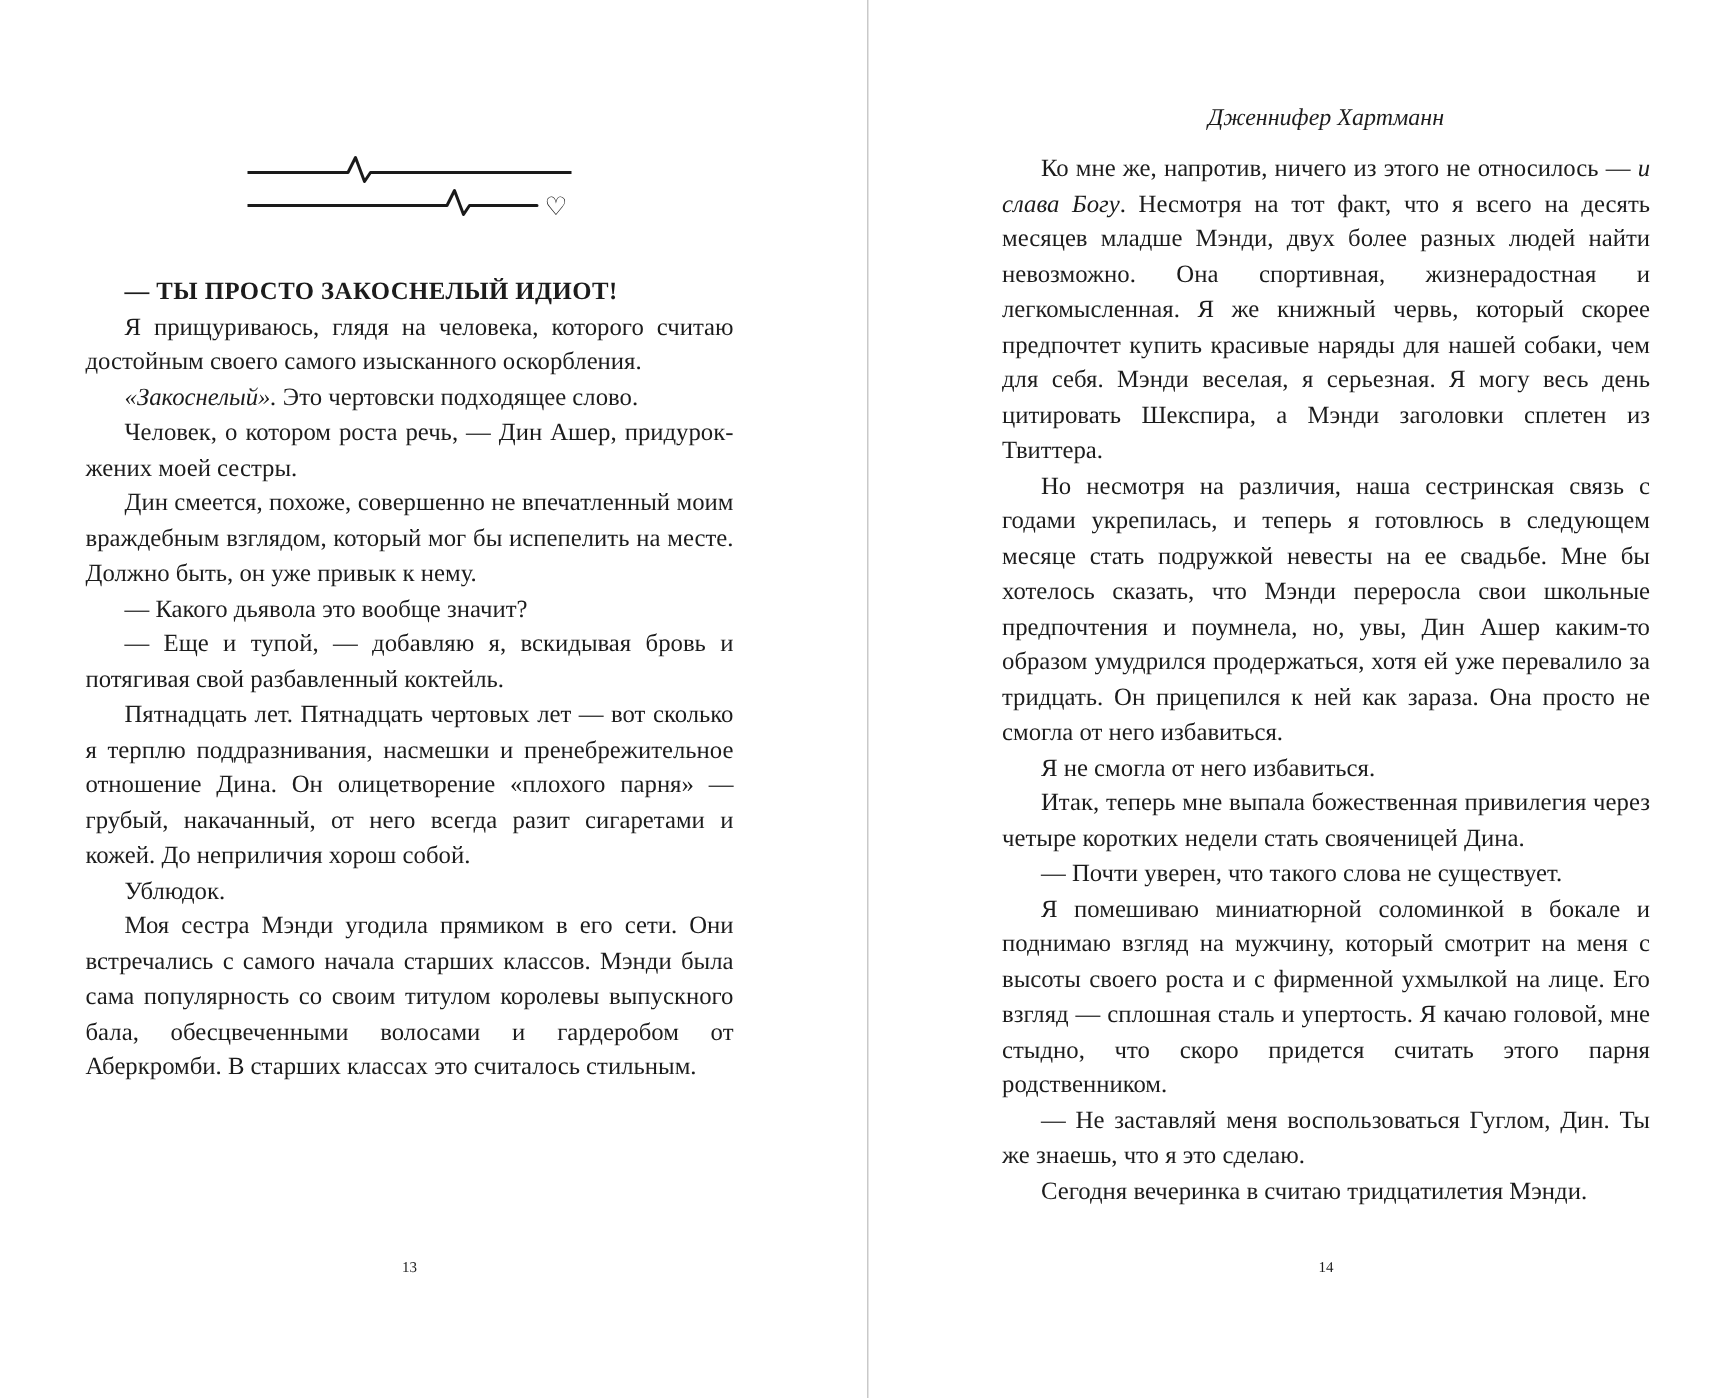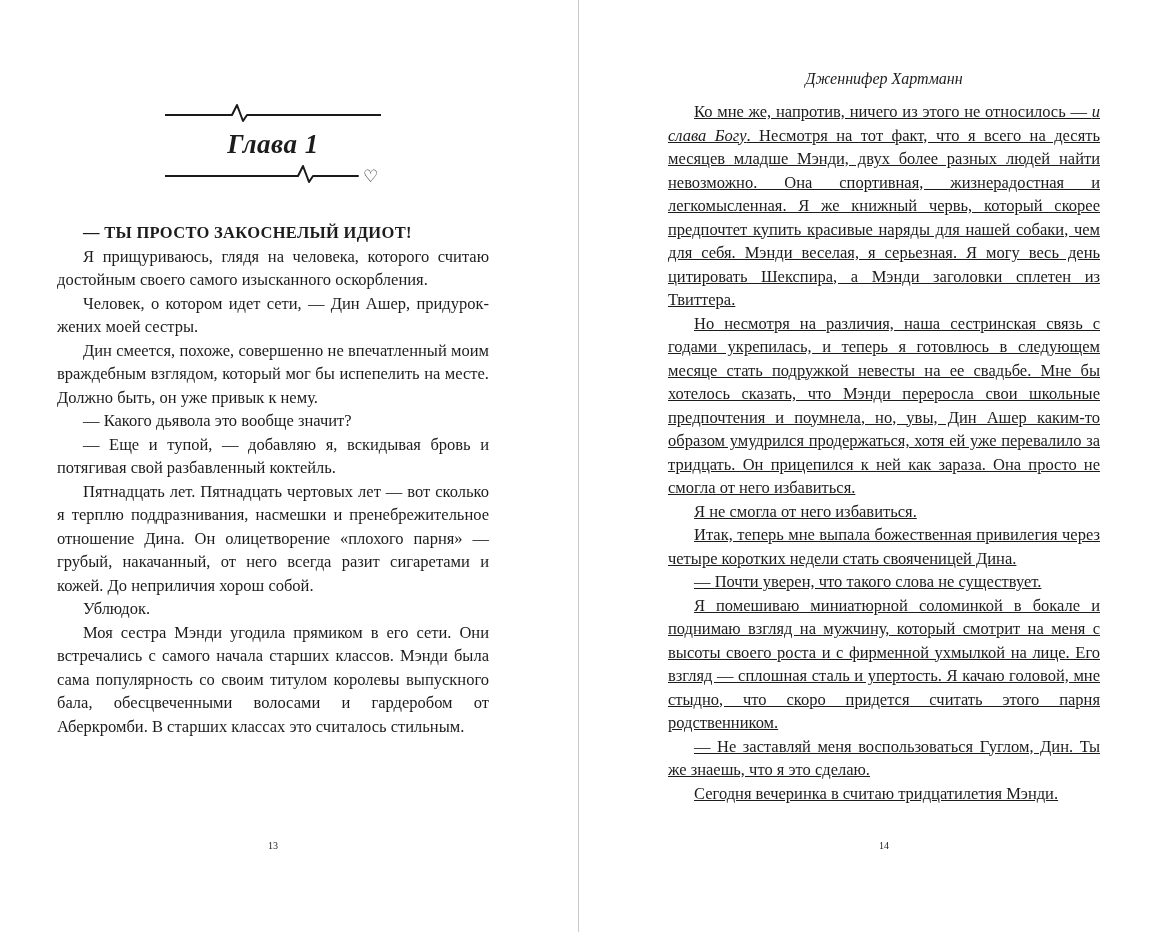--- a/index.html
+++ b/index.html
@@ -32,21 +32,21 @@
     margin-top: 70px; text-align: center;
     font-style: italic; font-size: 16px;
   }
 
   .body-text {
     margin-top: 34px;
     font-size: 16.5px; line-height: 23.5px;
     text-align: justify;
     hyphens: auto;
   }
-  .page-right .body-text { margin-top: 12px; text-decoration: underline; }
+  .page-right .body-text { margin-top: 12px; }
   .body-text p { margin: 0; text-indent: 26px; }
   .caps { letter-spacing: 0.3px; font-weight: bold; }
   .italic { font-style: italic; }
 
   .page-number {
     position: absolute; top: 840px; left: 0;
     width: 100%; text-align: center; font-size: 10px;
   }
 </style>
 </head>
@@ -54,30 +54,30 @@
 
 <div class="spread">
 
   <div class="gutter"></div>
 
   <section class="page page-left">
     <div class="chapter-head">
       <svg class="rule" width="216" height="22" viewBox="0 0 216 22">
         <polyline points="0,13 62,13 67,13 72,3 78,19 82,13 216,13" fill="none" stroke="#1a1a1a" stroke-width="2" stroke-linejoin="round" stroke-linecap="round"></polyline>
       </svg>
-      <h1>Глава 1</h1>
       <svg class="rule" width="216" height="24" viewBox="0 0 216 24">
         <polyline points="0,13 128,13 133,13 138,3 144,19 148,13 193,13" fill="none" stroke="#1a1a1a" stroke-width="2" stroke-linejoin="round" stroke-linecap="round"></polyline>
         <text x="198" y="19" font-size="17" fill="#1a1a1a">♡</text>
       </svg>
     </div>
     <div class="body-text" id="left-text">
         <p class="caps"><span>—  ТЫ ПРОСТО ЗАКОСНЕЛЫЙ ИДИОТ!</span></p>
         <p><span>Я прищуриваюсь, глядя на человека, которого считаю достойным своего самого изысканного оскорбления.</span></p>
-        <p><span>Человек, о котором идет сети, — Дин Ашер, придурок-жених моей сестры.</span></p>
+        <p><span class="italic">«Закоснелый». </span><span>Это чертовски подходящее слово.</span></p>
+        <p><span>Человек, о котором роста речь, — Дин Ашер, придурок-жених моей сестры.</span></p>
         <p><span>Дин смеется, похоже, совершенно не впечатленный моим враждебным взглядом, который мог бы испепелить на месте. Должно быть, он уже привык к нему.</span></p>
         <p><span>— Какого дьявола это вообще значит?</span></p>
         <p><span>— Еще и тупой, — добавляю я, вскидывая бровь и потягивая свой разбавленный коктейль.</span></p>
         <p><span>Пятнадцать лет. Пятнадцать чертовых лет — вот сколько я терплю поддразнивания, насмешки и пренебрежительное отношение Дина. Он олицетворение «плохого парня» — грубый, накачанный, от него всегда разит сигаретами и кожей. До неприличия хорош собой.</span></p>
         <p><span>Ублюдок.</span></p>
         <p><span>Моя сестра Мэнди угодила прямиком в его сети. Они встречались с самого начала старших классов. Мэнди была сама популярность со своим титулом королевы выпускного бала, обесцвеченными волосами и гардеробом от Аберкромби. В старших классах это считалось стильным.</span></p>
       </div>
     <div class="page-number">13</div>
   </section>
 

